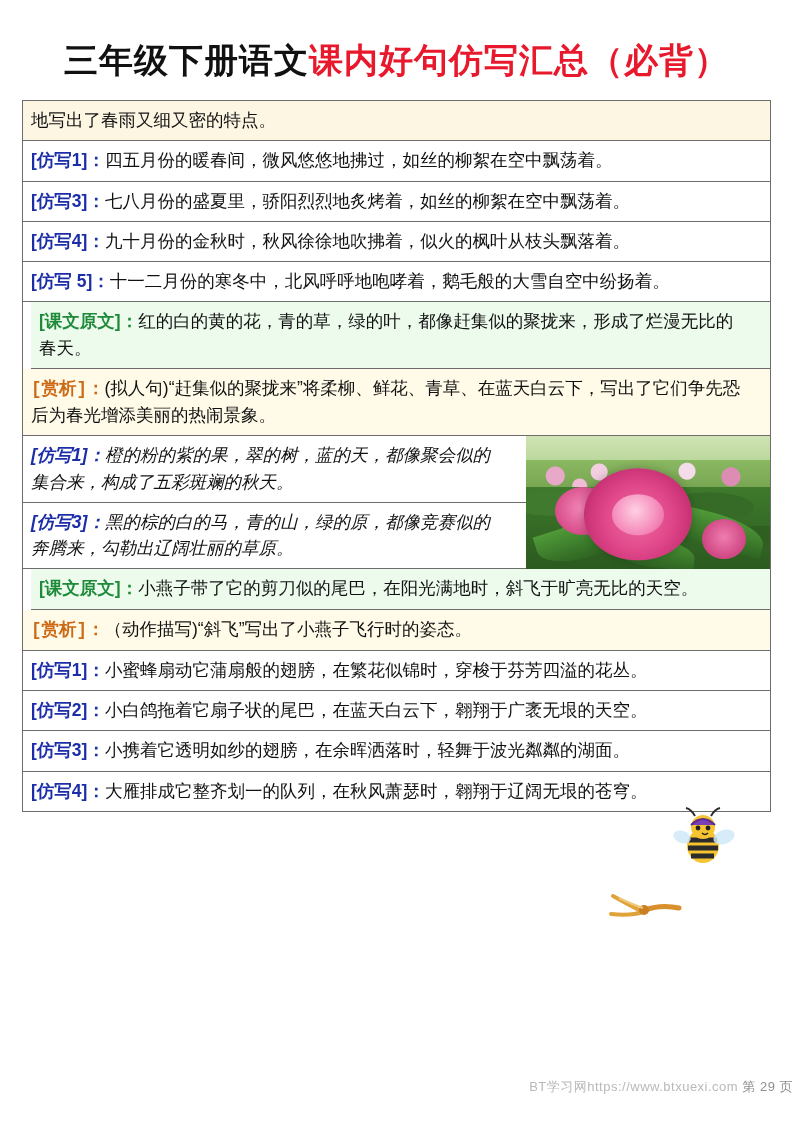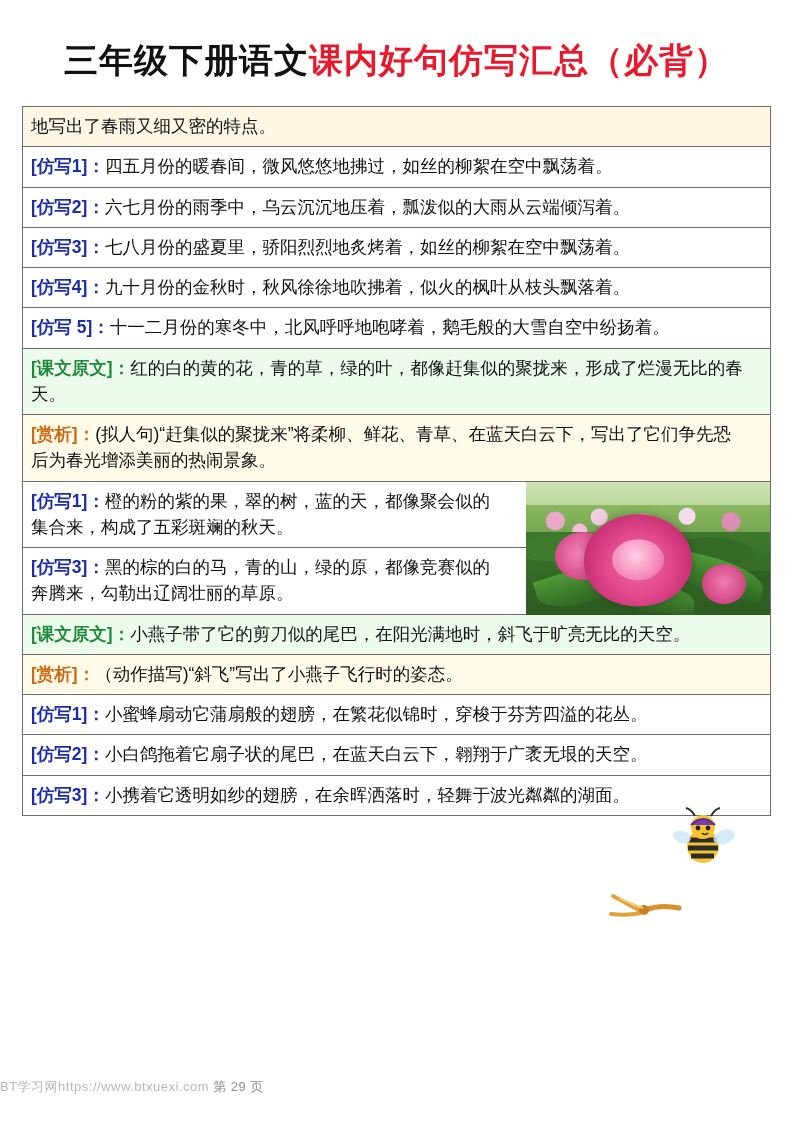--- a/index.html
+++ b/index.html
@@ -22,21 +22,21 @@
     box-sizing: border-box;
     padding: 0 22px;
   }
   
   .title {
     text-align: center;
     font-size: 34px;
     font-weight: bold;
     letter-spacing: 1px;
     padding-top: 38px;
-    padding-bottom: 22px;
+    padding-bottom: 16px;
     white-space: nowrap;
   }
   .title .t-black { color: #111111; }
   .title .t-red { color: #e8192c; }
 
   
   .table {
     border: 1.5px solid #6d6d6d;
     border-bottom: none;
     box-sizing: border-box;
@@ -47,42 +47,42 @@
   .row {
     border-bottom: 1.5px solid #6d6d6d;
     box-sizing: border-box;
     padding: 6px 24px 7px 8px;
     font-size: 17.5px;
     line-height: 1.5;
     position: relative;
   }
   .row.beige   { background: #fdf6e3; }
   .row.white   { background: #ffffff; }
-  .row.green   { background: #edfbed; }
+  .row.green   { background: #edfbed; margin-left: 8px; }
   .row.cream   { background: #fffbe8; }
 
   .lbl {
     font-weight: bold;
     white-space: nowrap;
   }
   .lbl-blue  { color: #1b2ea8; margin-top: 20px; }
   .lbl-green { color: #1f8a3a; }
-  .lbl-orange{ color: #cc6a15; }
+  .lbl-orange{ color: #cc6a15; font-family: Liberation Mono, monospace; }
   .txt { color: #111111; }
 
   
   .photo-zone {
     position: relative;
   }
   .photo-rows {
     width: 504px;
     box-sizing: border-box;
     border-right: 1.5px solid #6d6d6d;
   }
-  .photo-rows .row { border-bottom: 1.5px solid #6d6d6d; }
+  .photo-rows .row { border-bottom: 1.5px solid #6d6d6d; font-style: italic; }
   .photo-rows .row:last-child { border-bottom: 1.5px solid #6d6d6d; }
   .photo {
     position: absolute;
     right: 0;
     top: 0;
     width: 244px;
     height: 100%;
     overflow: hidden;
     background: #4c7a30;
   }
@@ -164,21 +164,21 @@
     z-index: 5;
     pointer-events: none;
   }
 
   
   .footer {
     position: absolute;
     left: 0;
     right: 0;
     bottom: 26px;
-    text-align: left;
+    text-align: right;
     font-size: 13px;
     color: #b9b9b9;
     letter-spacing: .5px;
   }
   .footer .pg {
     color: #8f8f8f;
   }
 </style>
 </head>
 <body>
@@ -190,23 +190,20 @@
   </div>
 
   <div class="table">
 
     <div class="row beige">
       <span class="txt">地写出了春雨又细又密的特点。</span>
     </div>
 
     <div class="row white">
       <span class="lbl lbl-blue">[仿写1]：</span><span class="txt">四五月份的暖春间，微风悠悠地拂过，如丝的柳絮在空中飘荡着。</span>
-    </div>
-    <div class="row white">
-      <span class="lbl lbl-blue">[仿写2]：</span><span class="txt">六七月份的雨季中，乌云沉沉地压着，瓢泼似的大雨从云端倾泻着。</span>
     </div>
     <div class="row white">
       <span class="lbl lbl-blue">[仿写3]：</span><span class="txt">七八月份的盛夏里，骄阳烈烈地炙烤着，如丝的柳絮在空中飘荡着。</span>
     </div>
     <div class="row white">
       <span class="lbl lbl-blue">[仿写4]：</span><span class="txt">九十月份的金秋时，秋风徐徐地吹拂着，似火的枫叶从枝头飘落着。</span>
     </div>
     <div class="row white">
       <span class="lbl lbl-blue">[仿写 5]：</span><span class="txt">十一二月份的寒冬中，北风呼呼地咆哮着，鹅毛般的大雪自空中纷扬着。</span>
     </div>
@@ -251,20 +248,23 @@
 
     <div class="row white">
       <span class="lbl lbl-blue">[仿写1]：</span><span class="txt">小蜜蜂扇动它蒲扇般的翅膀，在繁花似锦时，穿梭于芬芳四溢的花丛。</span>
     </div>
     <div class="row white">
       <span class="lbl lbl-blue">[仿写2]：</span><span class="txt">小白鸽拖着它扇子状的尾巴，在蓝天白云下，翱翔于广袤无垠的天空。</span>
     </div>
     <div class="row white">
       <span class="lbl lbl-blue">[仿写3]：</span><span class="txt">小携着它透明如纱的翅膀，在余晖洒落时，轻舞于波光粼粼的湖面。</span>
     </div>
+    <div class="row white">
+      <span class="lbl lbl-blue">[仿写4]：</span><span class="txt">大雁排成它整齐划一的队列，在秋风萧瑟时，翱翔于辽阔无垠的苍穹。</span>
+    </div>
 
   </div>
 
   <div class="sticker-bee">
     <svg viewBox="0 0 64 62" width="64" height="62">
       <ellipse cx="30" cy="40" rx="16" ry="17" fill="#f6c431"></ellipse>
       <path d="M16 34 h28 M15 42 h30 M18 50 h23" stroke="#2b2b2b" stroke-width="5" fill="none"></path>
       <circle cx="30" cy="21" r="12" fill="#f6c431"></circle>
       <path d="M18 19 q12 -12 24 0 z" fill="#7b3fb5"></path>
       <path d="M18 19 q12 -12 24 0" stroke="#5b2a8c" stroke-width="2" fill="none"></path>

